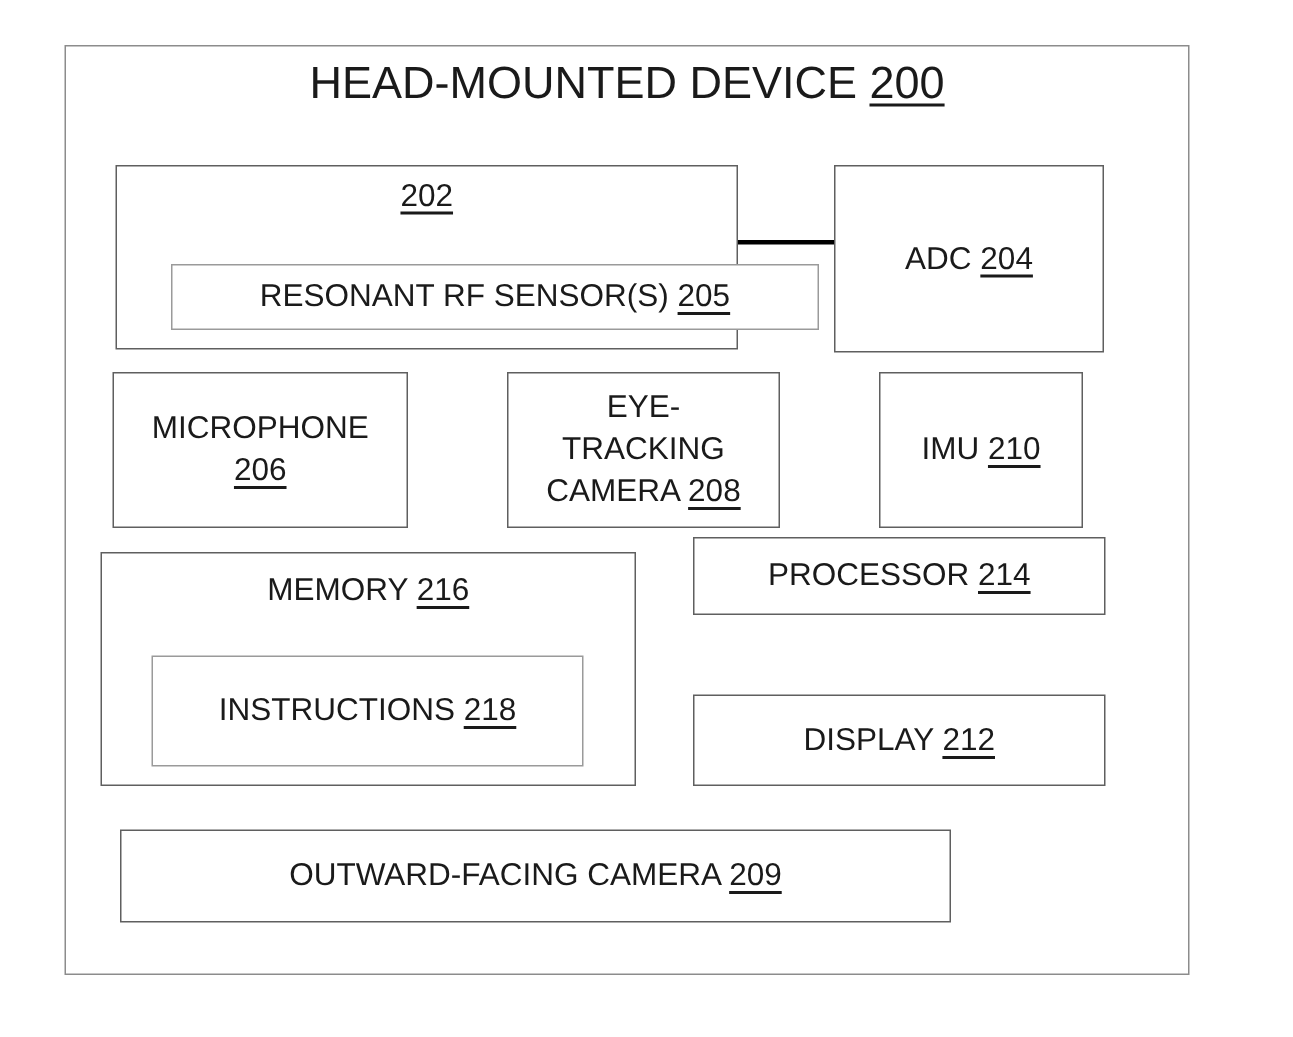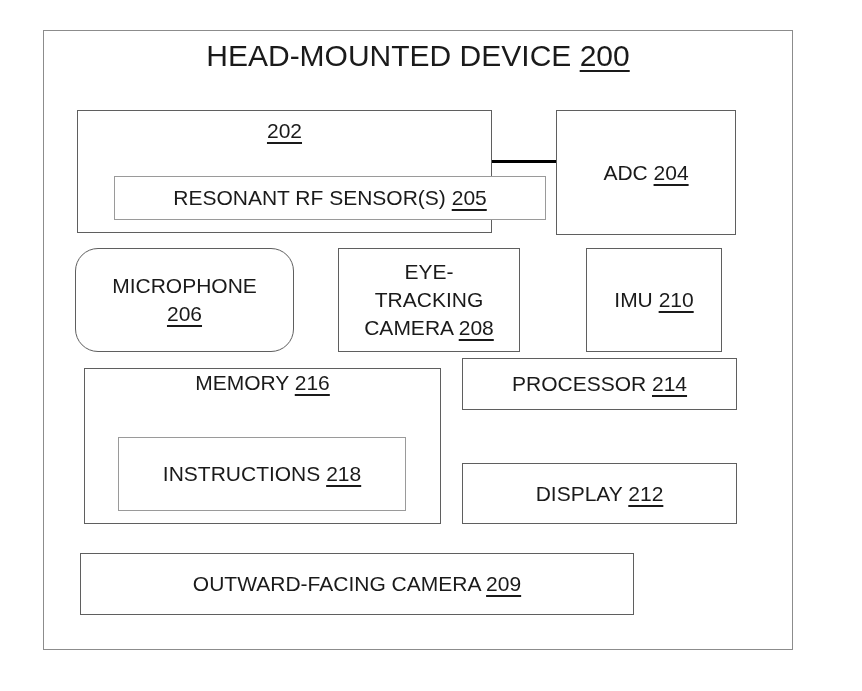--- a/index.html
+++ b/index.html
@@ -66,24 +66,24 @@
     justify-content: center;
     text-align: center;
     font-size: 21px;
     white-space: nowrap;
   }
   
   #facial-box   { left: 77px;  top: 110px; width: 415px; height: 123px; padding-top: 6px; }
   #resonant-box { left: 10px;  top: 65px;  width: 432px; height: 44px; margin-left: 26px;  }
   #adc-box      { left: 556px; top: 110px; width: 180px; height: 125px; }
   #connector    { position: absolute; left: 492px; top: 160px; width: 64px; height: 3px; background: #000000; }
-  #mic-box      { left: 75px;  top: 248px; width: 219px; height: 104px; border-radius: 23px; }
+  #mic-box      { left: 75px;  top: 248px; width: 197px; height: 104px; }
   #eye-box      { left: 338px; top: 248px; width: 182px; height: 104px; }
   #imu-box      { left: 586px; top: 248px; width: 136px; height: 104px; }
-  #memory-box   { left: 84px;  top: 368px; width: 357px; height: 156px; }
+  #memory-box   { left: 67px;  top: 368px; width: 357px; height: 156px; padding-top: 11px; }
   #instr-box    { left: 33px;  top: 68px;  width: 288px; height: 74px;  }
   #proc-box     { left: 462px; top: 358px; width: 275px; height: 52px;  }
   #disp-box     { left: 462px; top: 463px; width: 275px; height: 61px;  }
   #outward-box  { left: 80px;  top: 553px; width: 554px; height: 62px;  }
 </style>
 </head>
 <body>
 
 <div id="canvas">
 

